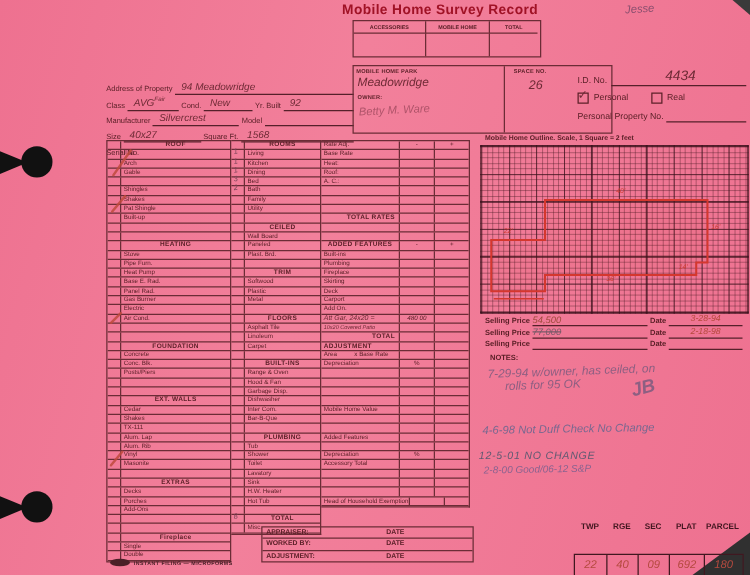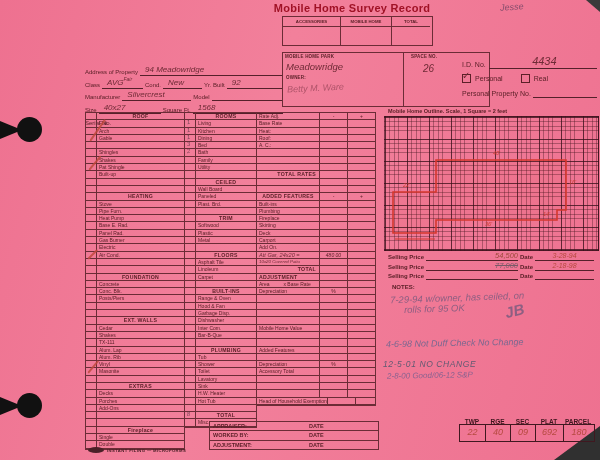--- a/index.html
+++ b/index.html
@@ -59,30 +59,30 @@
       repeating-linear-gradient(to right, rgba(55,15,25,.65) 0 1px, transparent 1px 22px),
       repeating-linear-gradient(to bottom, rgba(55,15,25,.65) 0 1px, transparent 1px 22px),
       repeating-linear-gradient(to right, rgba(70,22,32,.38) 0 .8px, transparent .8px 4.4px),
       repeating-linear-gradient(to bottom, rgba(70,22,32,.38) 0 .8px, transparent .8px 4.4px);
     border:1px solid rgba(55,15,25,.6);}
   .dim{position:absolute;font-size:5.5px;color:var(--red);font-style:italic;}
   
   #sell{left:388px;top:252px;width:206px;}
   .sellrow{display:flex;align-items:flex-end;height:9.4px;gap:2px;}
   .sl{font-size:6px;font-weight:bold;color:var(--ink);white-space:nowrap;padding-bottom:1px;}
-  .pline{width:92px;border-bottom:1px solid #55202a;font-style:italic;font-size:7.5px;line-height:8px;text-align:right;}
+  .pline{width:92px;border-bottom:1px solid #55202a;font-style:italic;font-size:7.5px;line-height:8px;text-align:left;}
   .dline{flex:1;border-bottom:1px solid #55202a;font-style:italic;font-size:7px;line-height:8px;text-align:center;}
   .c1{color:#9c4a3a;} .c2{color:#7a5a68;text-decoration:line-through;} .cd{color:#b5493c;}
   
   #noteslbl{left:392px;top:284px;font-size:6px;font-weight:bold;color:var(--ink);}
   .note{position:absolute;font-style:italic;white-space:nowrap;}
   
   #plath{left:459px;top:418px;display:flex;}
   #plath span{font-size:6.5px;font-weight:bold;color:#40161f;text-align:center;}
-  #platv{left:459px;top:424px;display:flex;border:1px solid #401820;height:16px;}
+  #platv{left:459px;top:443px;display:flex;border:1px solid #401820;height:16px;}
   #platv span{border-right:1px solid #401820;font-size:9px;font-style:italic;color:#b54a3f;text-align:center;line-height:15px;box-sizing:border-box;}
   #platv span:last-child{border-right:none;}
   
   .fwedge{width:22px;height:26px;background:#111;clip-path:polygon(0 15%,100% 50%,0 85%);}
   .fdot{width:25px;height:25px;background:#111;border-radius:50%;}
   #corner-br{right:0;bottom:0;width:0;height:0;border-left:46px solid transparent;border-bottom:34px solid #303030;}
   #corner-tr{right:0;top:0;width:0;height:0;border-left:14px solid transparent;border-top:12px solid #3a3a3a;}
   
   #logo{left:88px;top:447px;display:flex;align-items:center;gap:3px;}
   #logo .oval{width:16px;height:6px;background:#4a2027;border-radius:50%;}

